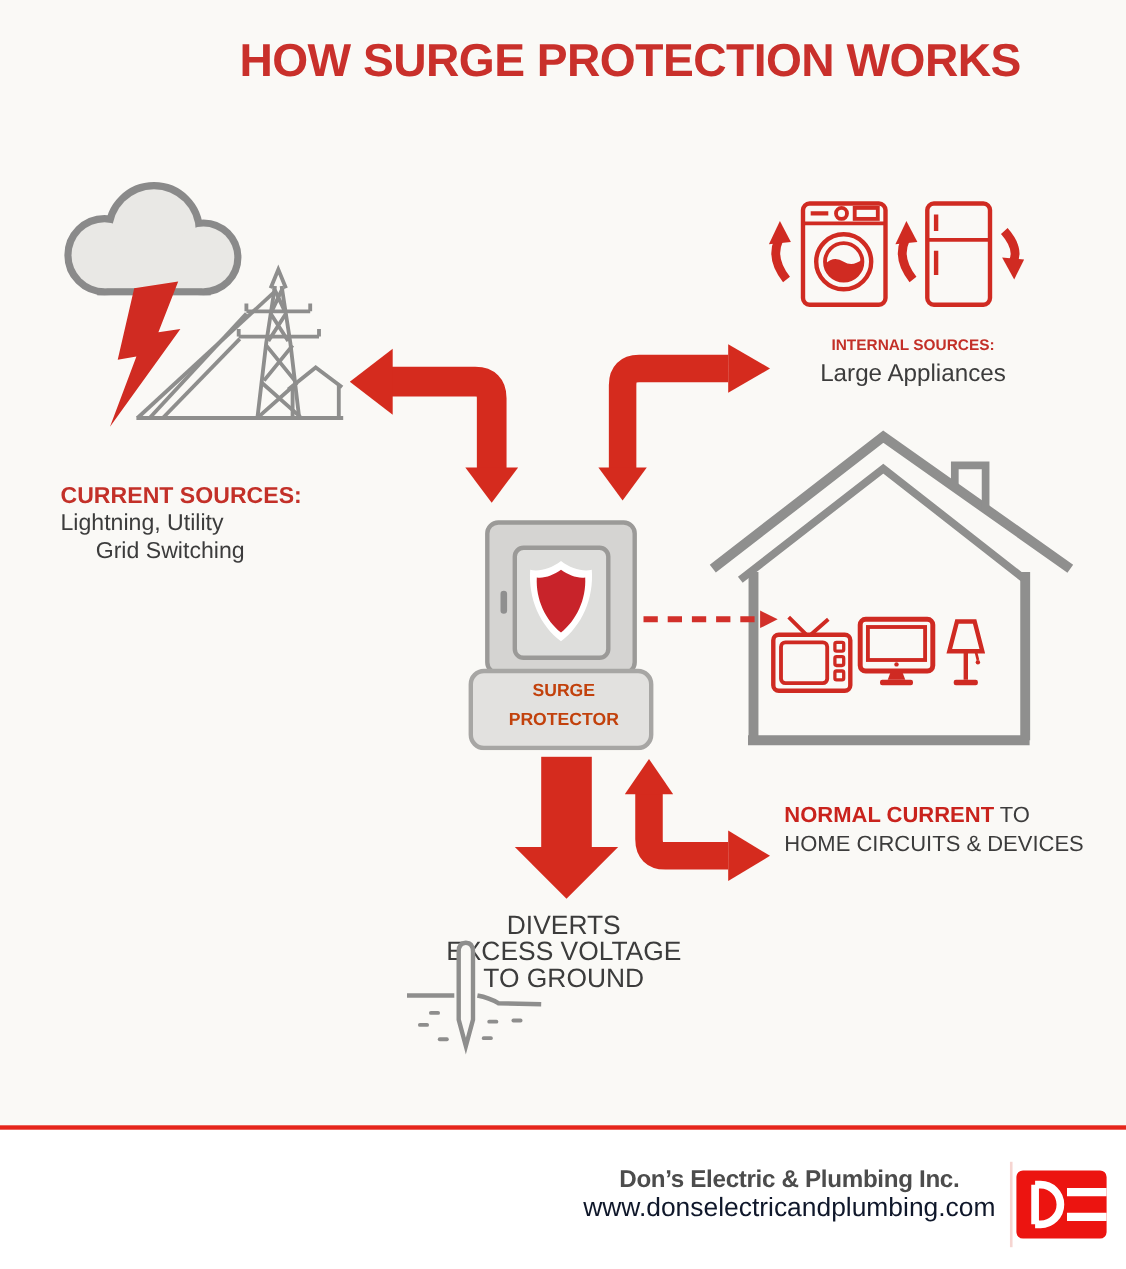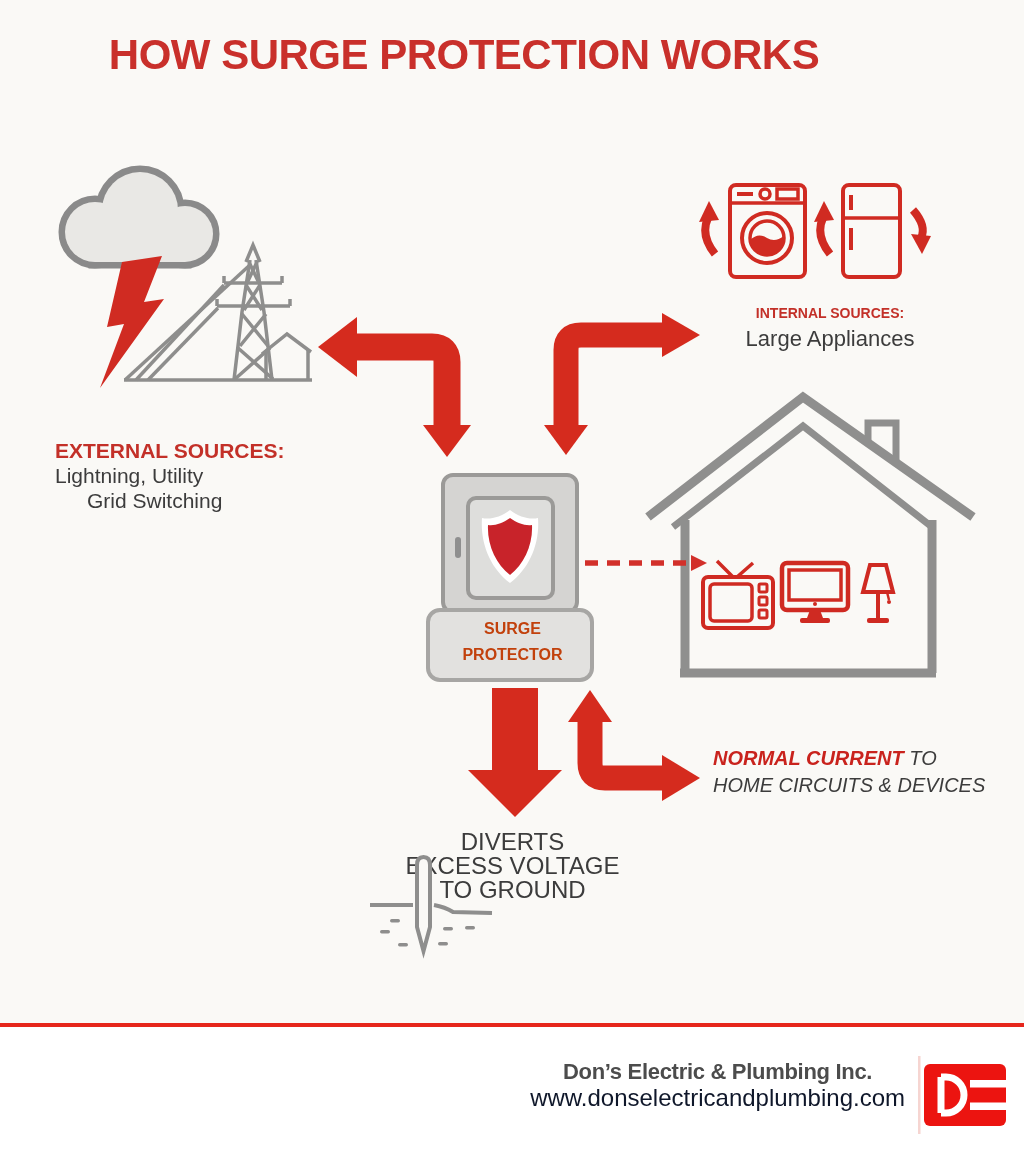--- a/index.html
+++ b/index.html
@@ -1,31 +1,31 @@
 <!DOCTYPE html>
 <html><head>
 <meta charset="utf-8">
 <style>
   html,body{margin:0;padding:0;background:#ffffff;}
   #canvas{position:relative;width:1024px;height:1154px;margin:0 auto;overflow:hidden;
           font-family:"Liberation Sans", sans-serif;background:#ffffff;}
   .bg-main{position:absolute;left:0;top:0;width:1024px;height:1025px;background:#faf9f6;}
   .abs{position:absolute;}
-  .title{left:0;top:31px;width:928px;text-align:center;font-size:42px;font-weight:800;
+  .title{left:0;top:31px;width:928px;text-align:right;font-size:42px;font-weight:800;
          letter-spacing:-0.5px;color:#c9302b;}
   .subtitle{left:0;top:86px;width:1024px;text-align:center;font-size:24px;font-weight:400;
             color:#cf3b34;letter-spacing:0.2px;}
   .ext-block{left:55px;top:438px;font-size:21px;line-height:25px;color:#3c3c3c;}
   .ext-head{font-weight:700;color:#c33028;font-size:21px;}
   .ext-l2{margin-left:32px;}
   .int-block{left:705px;top:300px;width:250px;text-align:center;font-size:22px;line-height:26px;color:#3c3c3c;}
   .int-head{font-weight:700;color:#c33028;font-size:14px;}
   .sp-label{left:425px;top:616px;width:175px;text-align:center;font-size:16px;font-weight:700;
             line-height:26px;color:#c2410c;}
-  .nc-block{left:713px;top:745px;font-size:20px;line-height:27px;color:#3c3c3c;font-style:italic;}
+  .nc-block{left:713px;top:728px;font-size:20px;line-height:27px;color:#3c3c3c;}
   .nc-hl{color:#c9231d;font-weight:700;}
   .gnd-block{left:400px;top:830px;width:225px;text-align:center;font-size:24px;line-height:24px;color:#3c3c3c;}
   .divider{left:0;top:1023px;width:1024px;height:4px;background:#e6261c;}
   .footer-block{right:119px;top:1058px;text-align:center;}
   .footer-company{font-size:22px;font-weight:700;color:#4c4c4c;letter-spacing:-0.3px;line-height:28px;}
   .footer-site{font-size:24px;font-weight:400;color:#0f172a;line-height:24px;}
 </style>
 </head>
 <body>
 
@@ -68,21 +68,21 @@
     </g>
     <g stroke="#8e8e8d" stroke-width="3.5" fill="none">
       <path d="M 222 204 L 247 184 L 271 202"></path>
         <path d="M 226 202 V 229"></path>
         <path d="M 268 200 V 229"></path>
     </g>
     <path d="M 84 230 H 272" stroke="#8e8e8d" stroke-width="3.5"></path>
   </svg>
 
   <div class="abs ext-block">
-    <div class="ext-head">EXTERNAL SOURCES:</div>
+    <div class="ext-head">CURRENT SOURCES:</div>
     <div>Lightning, Utility</div>
     <div class="ext-l2">Grid Switching</div>
   </div>
 
   <svg class="abs" style="left:310px;top:305px" width="165" height="160" viewBox="0 0 165 160">
     <path d="M 45 42 H 122 Q 137 42 137 57 L 137 122" stroke="#d52b1e" stroke-width="27" fill="none"></path>
     <polygon points="8,42 47,12 47,72" fill="#d52b1e"></polygon>
     <polygon points="113,120 161,120 137,152" fill="#d52b1e"></polygon>
   </svg>
 

